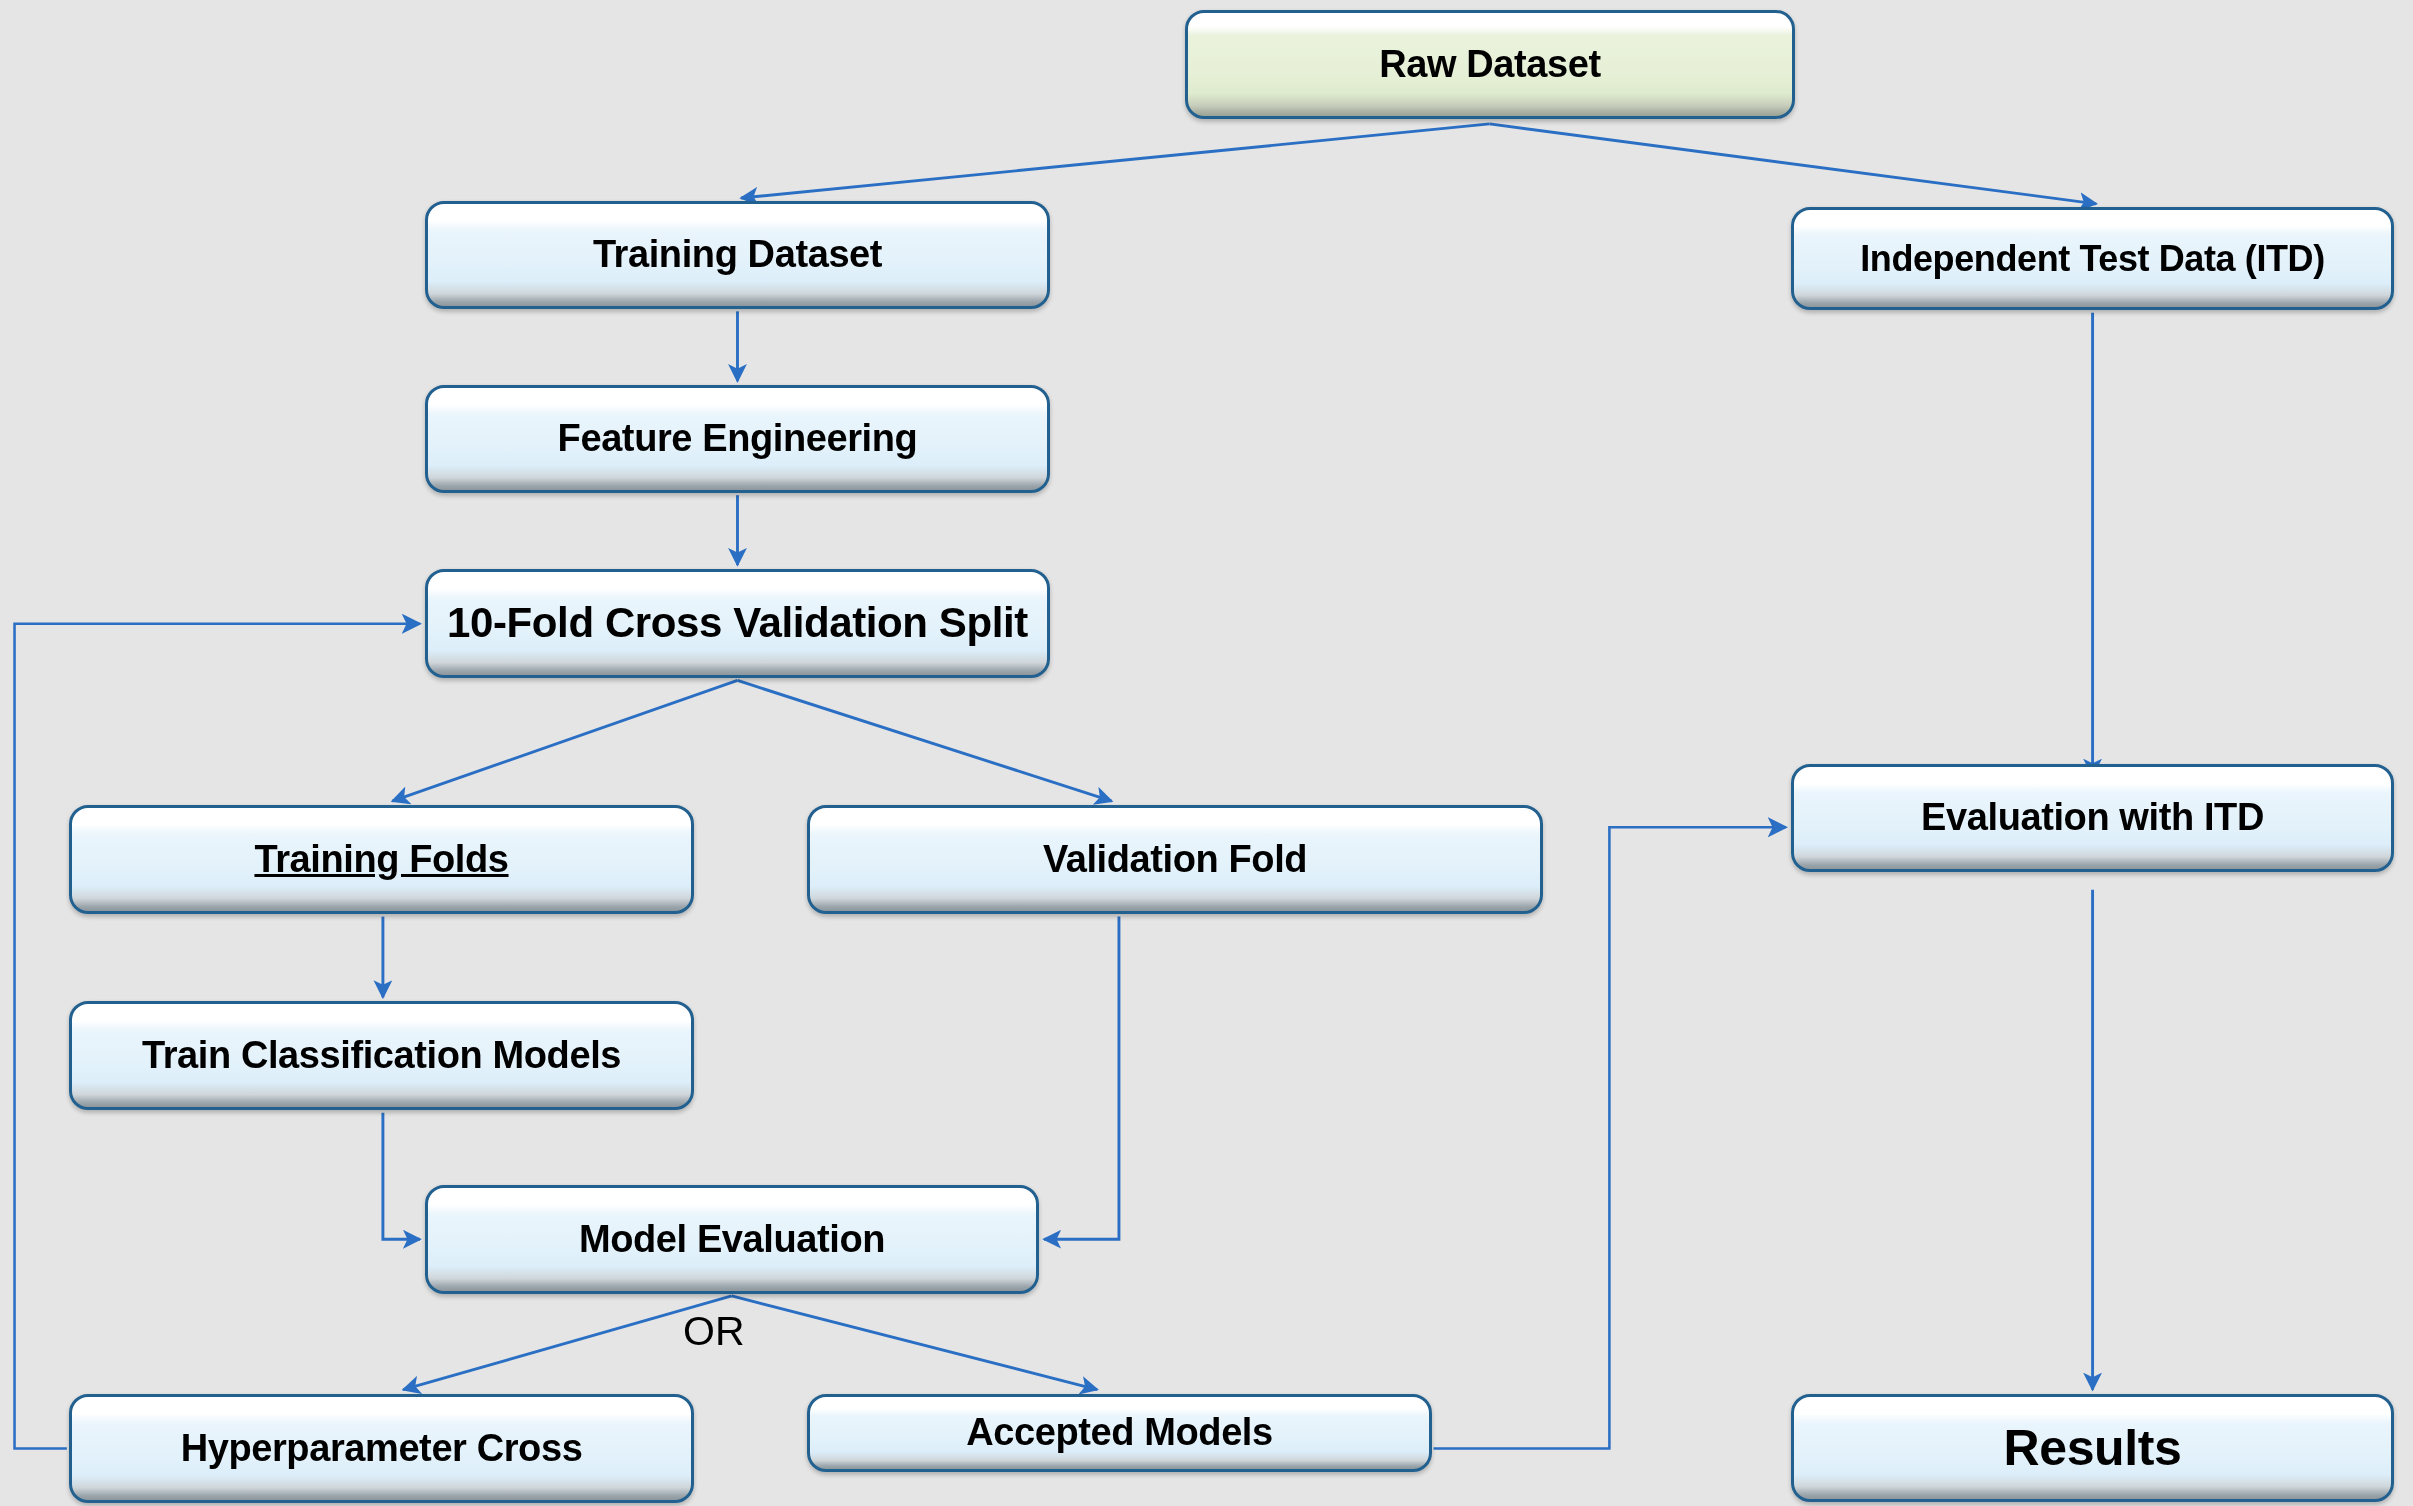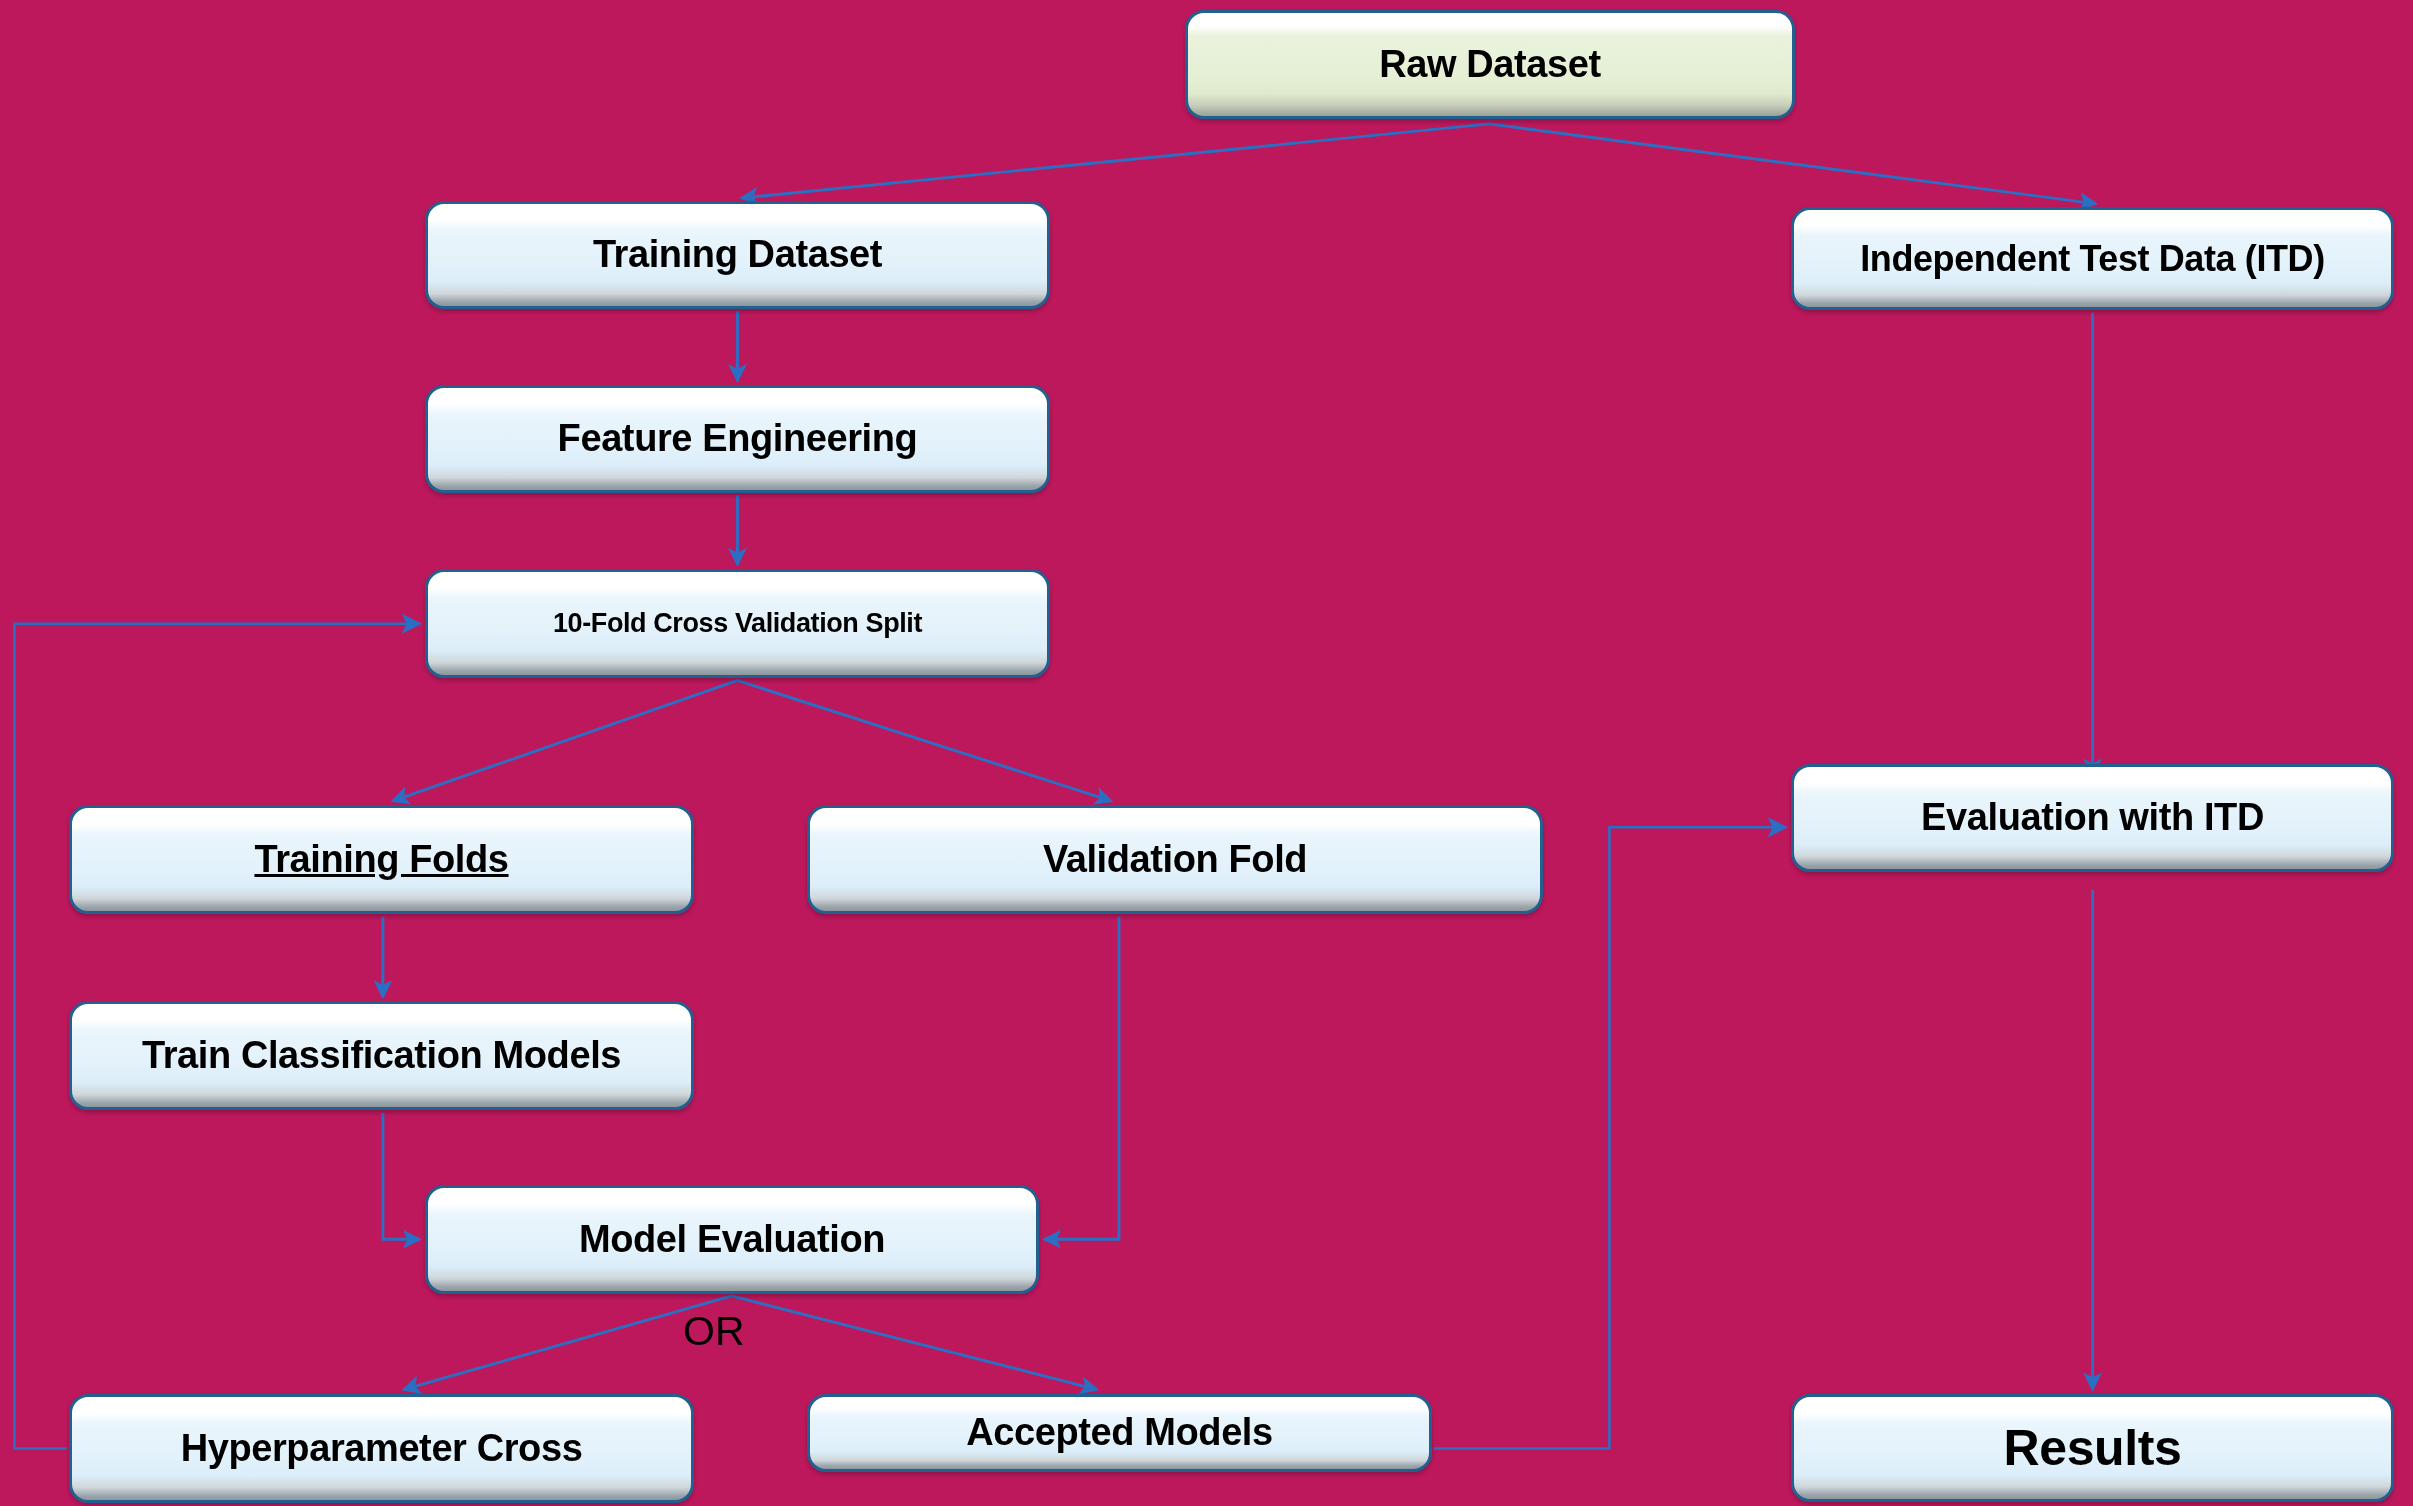--- a/index.html
+++ b/index.html
@@ -8,21 +8,21 @@
     padding: 0;
     background: #ffffff;
   }
   body {
     font-family: "Liberation Sans", sans-serif;
   }
   #canvas {
     position: relative;
     width: 2413px;
     height: 1507px;
-    background: #be185d;
+    background: #e5e5e5;
     overflow: hidden;
   }
   #edge-layer {
     position: absolute;
     left: 0;
     top: 0;
     width: 2413px;
     height: 1507px;
     pointer-events: none;
   }
@@ -142,21 +142,21 @@
 
   <div class="node blue" id="node-independent_test" style="left: 1791px; top: 207px; width: 603px; height: 103px;">
     <span class="label" style="font-size: 36px;">Independent Test Data (ITD)</span>
   </div>
 
   <div class="node blue" id="node-feature_engineering" style="left: 425px; top: 385px; width: 625px; height: 108px;">
     <span class="label" style="font-size: 38px;">Feature Engineering</span>
   </div>
 
   <div class="node blue" id="node-cv_split" style="left: 425px; top: 569px; width: 625px; height: 109px;">
-    <span class="label" style="font-size: 27px;">10-Fold Cross Validation Split</span>
+    <span class="label" style="font-size: 42px;">10-Fold Cross Validation Split</span>
   </div>
 
   <div class="node blue" id="node-training_folds" style="left: 69px; top: 805px; width: 625px; height: 109px; text-decoration: underline;">
     <span class="label" style="font-size: 38px;">Training Folds</span>
   </div>
 
   <div class="node blue" id="node-validation_fold" style="left: 807px; top: 805px; width: 736px; height: 109px; text-align: right;">
     <span class="label" style="font-size: 38px;">Validation Fold</span>
   </div>
 

